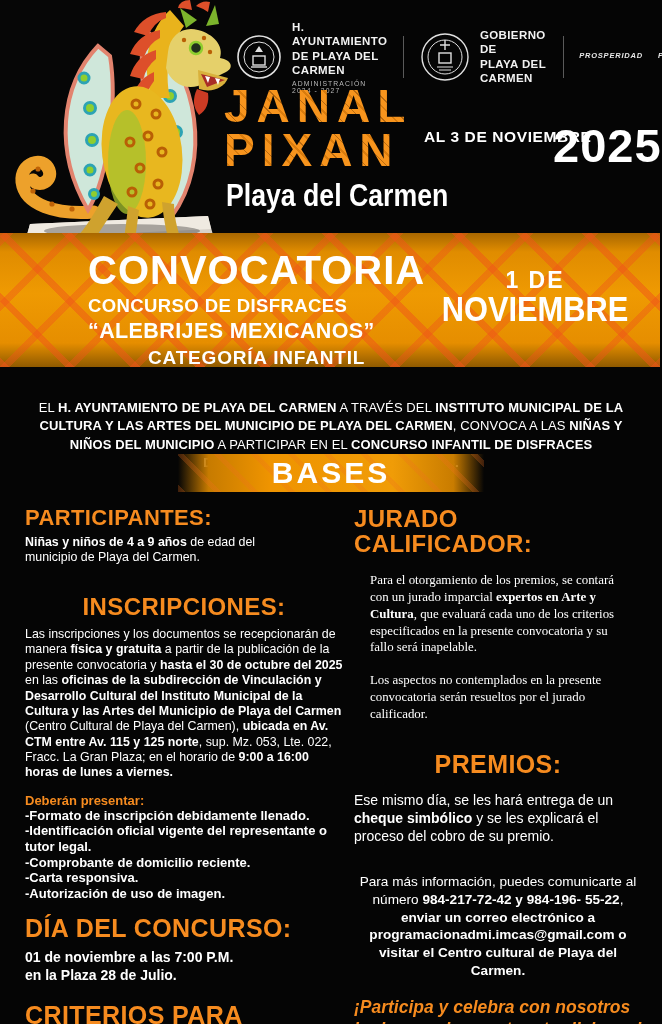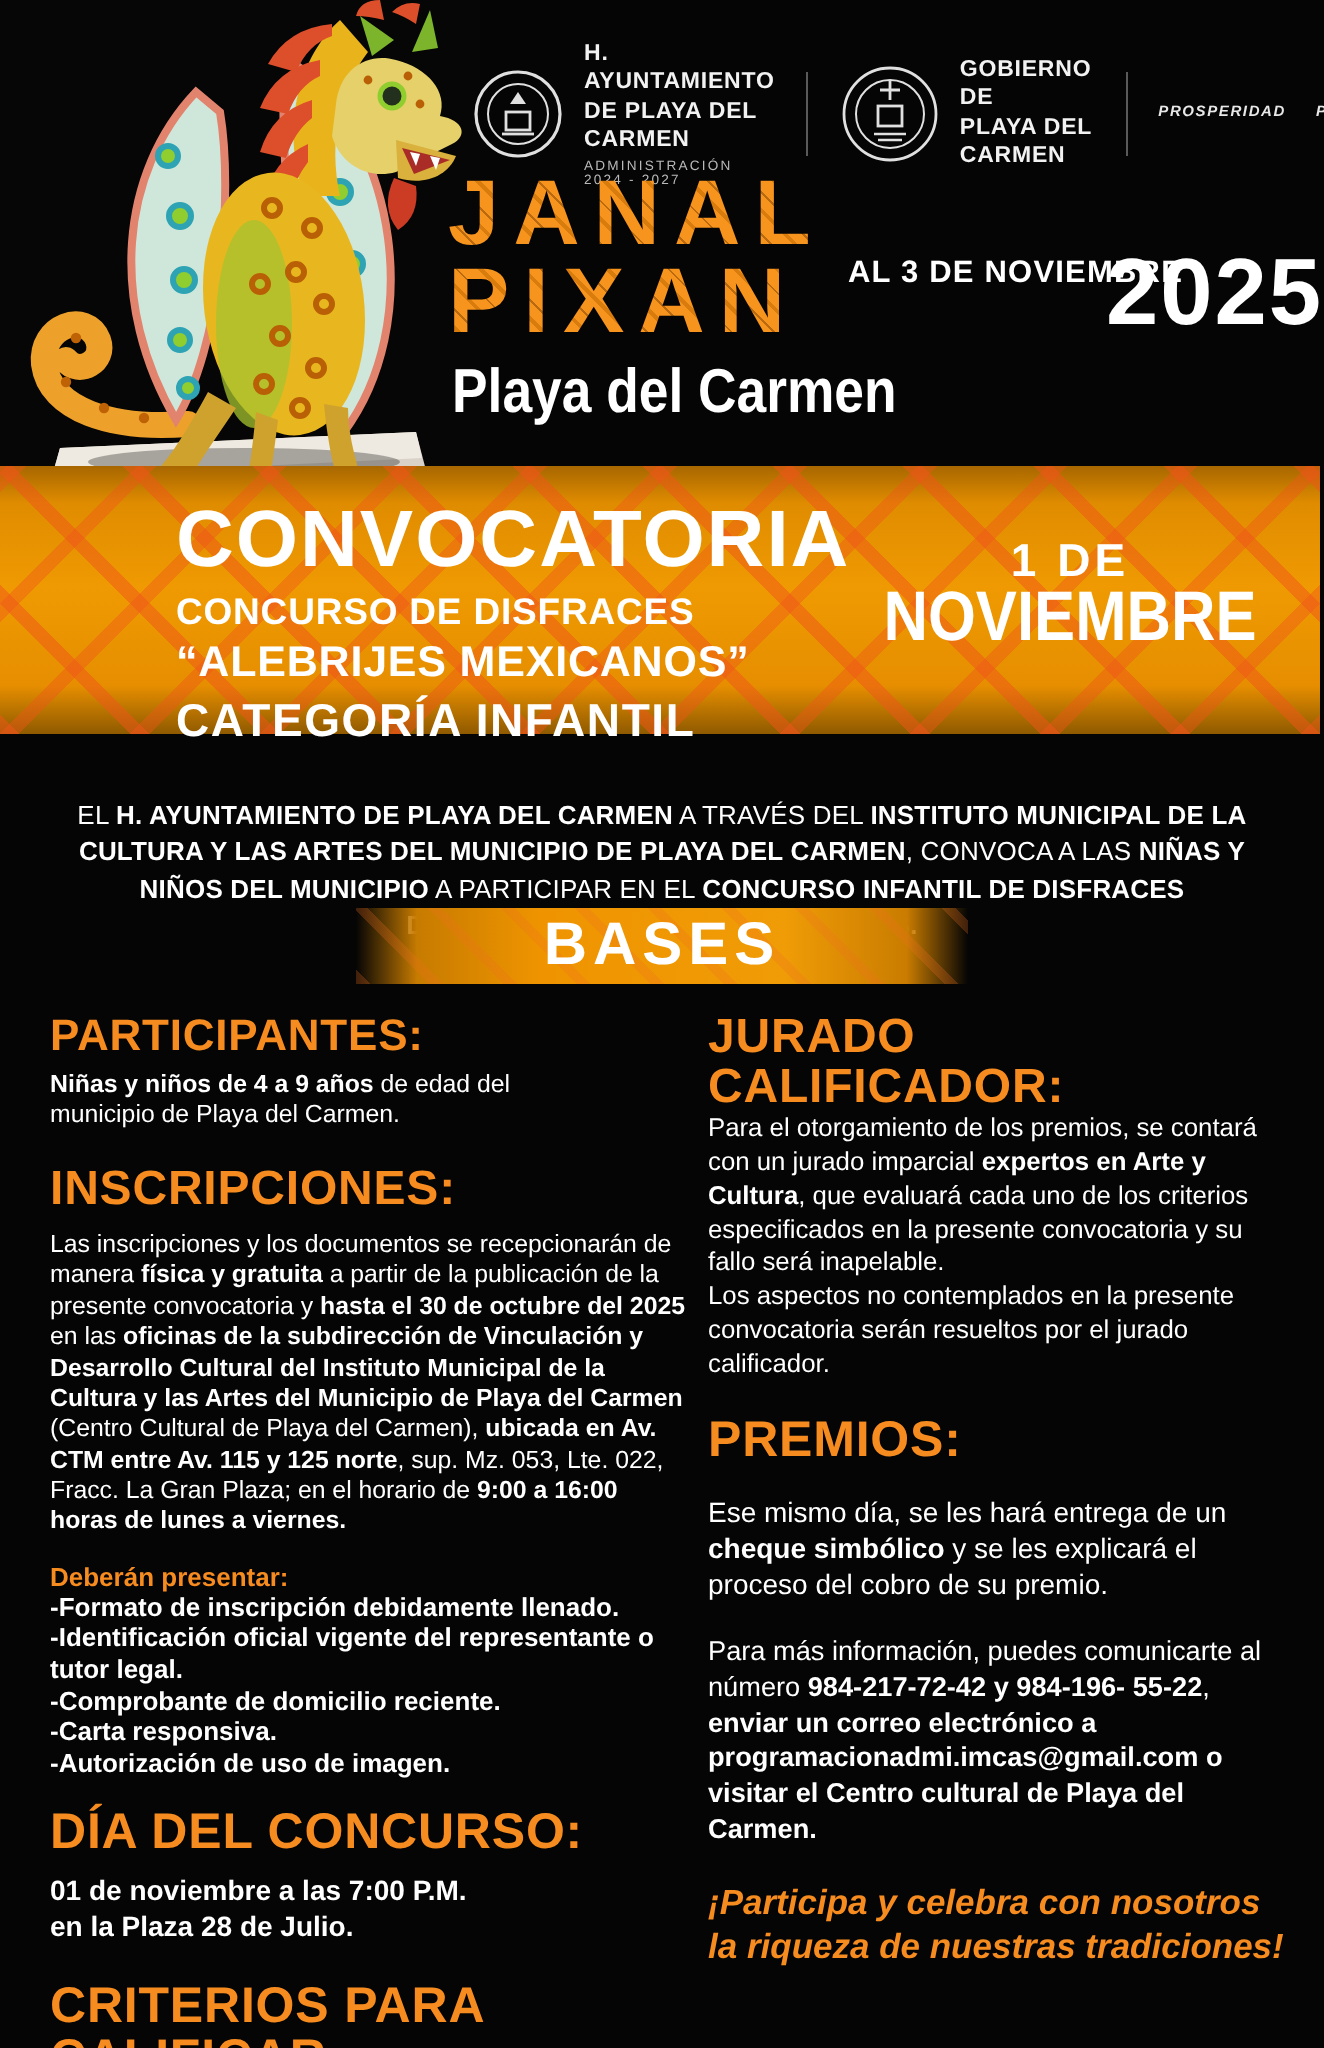--- a/index.html
+++ b/index.html
@@ -31,21 +31,21 @@
   .banner{position:absolute;left:0;top:233px;width:660px;height:134px;
     background:
       repeating-linear-gradient(45deg,rgba(240,85,25,.50) 0 7px,rgba(0,0,0,0) 7px 46px),
       repeating-linear-gradient(-45deg,rgba(240,85,25,.42) 0 7px,rgba(0,0,0,0) 7px 46px),
       linear-gradient(180deg,#a86700 0%,#e08c00 14%,#ef9a02 45%,#e68e00 82%,#8f5a00 100%);
   }
   .banner-inner{position:absolute;left:88px;top:17px;}
   .banner-heading{font-size:40px;font-weight:700;letter-spacing:1px;line-height:1;color:#fff;}
   .banner-sub1{font-size:18.5px;font-weight:700;letter-spacing:.4px;margin-top:5px;color:#fff;}
   .banner-sub2{font-size:21.5px;font-weight:700;letter-spacing:.4px;margin-top:2px;color:#fff;}
-  .banner-sub3{font-size:23px;font-weight:700;letter-spacing:.8px;margin-top:3px;color:#fff;}
+  .banner-sub3{font-size:19px;font-weight:700;letter-spacing:.8px;margin-top:3px;color:#fff;text-align:center;}
   .banner-date{position:absolute;left:428px;top:270px;width:214px;text-align:center;color:#fff;line-height:.95;}
   .banner-date .d1{font-size:23px;font-weight:700;letter-spacing:2px;}
   .banner-date .d2{font-size:35px;font-weight:700;letter-spacing:0;transform:scaleX(.88);transform-origin:center;}
   
   .intro{position:absolute;left:30px;top:386px;width:602px;text-align:center;
     font-size:13px;line-height:1.42;letter-spacing:.1px;color:#fff;}
   
   .bases-band{position:absolute;left:178px;top:454px;width:306px;height:38px;
     display:flex;align-items:center;justify-content:center;
     background:
@@ -55,25 +55,25 @@
   
   .col-left{position:absolute;left:25px;top:506px;width:318px;}
   .col-right{position:absolute;left:354px;top:506px;width:288px;}
   .h-orange{color:#f68b1f;font-weight:700;letter-spacing:.4px;line-height:1.05;margin:0;}
   .h-22{font-size:22px;}
   .h-24{font-size:24px;}
   .h-25{font-size:25px;}
   .body-txt{font-size:12.4px;line-height:1.24;color:#fff;margin:0;}
   .b{font-weight:700;}.mt6{margin-top:6px;}.mt8{margin-top:8px;}
   .mt10{margin-top:10px;}.mt12{margin-top:12px;}.mt14{margin-top:14px;}
-  .mt16{margin-top:16px;}.mt18{margin-top:18px;}
+  .mt16{margin-top:28px;text-align:center;}.mt18{margin-top:18px;}
   .deberan-label{color:#f68b1f;font-weight:700;font-size:13px;}
   .list-bold div{font-size:13px;font-weight:700;line-height:1.2;color:#fff;}
   .dia-lines{font-size:14px;font-weight:700;line-height:1.3;color:#fff;}
-  .r-body{font-size:12.9px;line-height:1.3;color:#fff;margin:0;}
+  .r-body{font-size:12.9px;line-height:1.3;color:#fff;margin:16px;font-family:Liberation Serif, serif;}
   .prize-line{font-size:15.5px;line-height:1.38;color:#fff;}
   .cheque{font-size:14px;line-height:1.3;color:#fff;}
   .contacto{font-size:13.6px;line-height:1.3;color:#fff;}
   .participa{font-size:17.5px;font-weight:700;font-style:italic;color:#f68b1f;line-height:1.25;}
   
   .alebrije{position:absolute;left:0;top:0;width:240px;height:310px;}
 </style>
 </head>
 <body>
 

